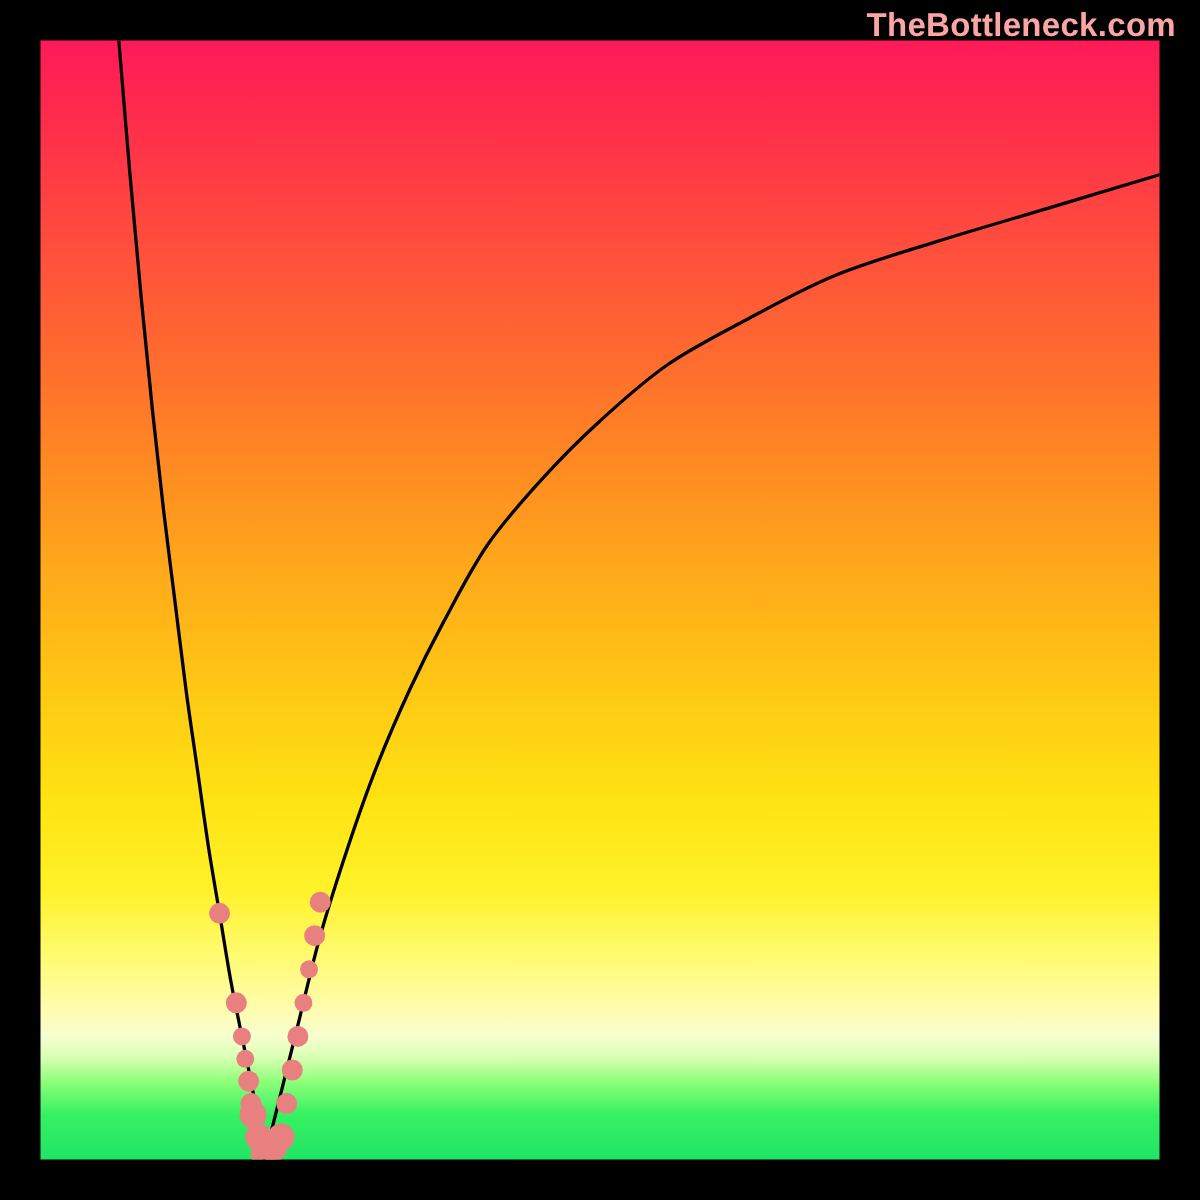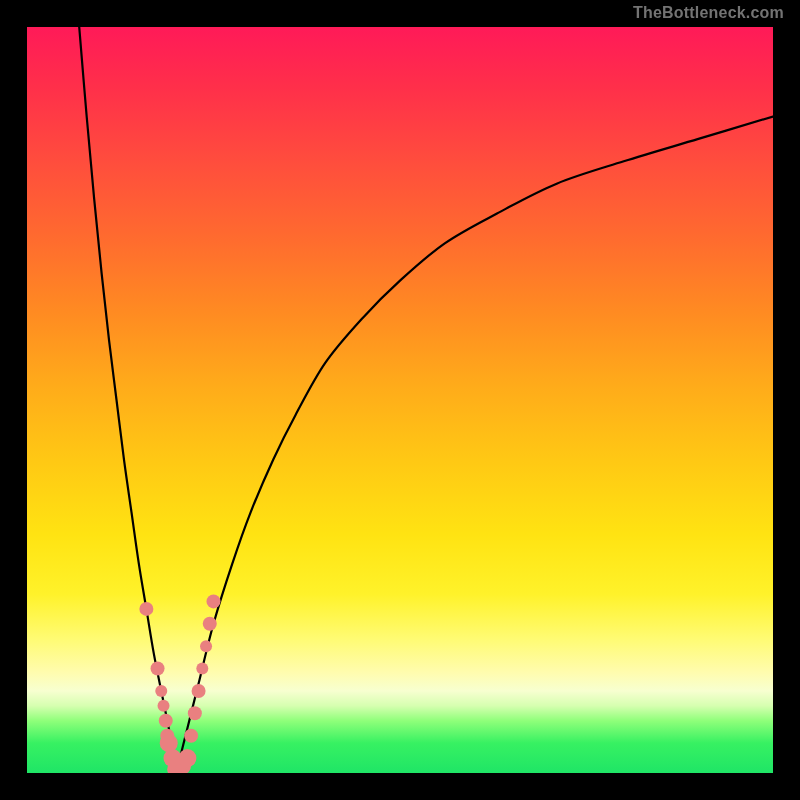--- a/index.html
+++ b/index.html
@@ -42,23 +42,23 @@
       #8fff7a 93%,
       #37f162 96%,
       #1fe566 100%
     );
   }
   .watermark {
     position: absolute;
     top: 4px;
     right: 16px;
     font-family: Arial, Helvetica, sans-serif;
-    font-size: 16px;
+    font-size: 22px;
     font-weight: 600;
-    color: #737373;
+    color: #fca5a5;
     letter-spacing: 0.2px;
     user-select: none;
   }
   svg.curve {
     position: absolute;
     left: 0;
     top: 0;
     width: 746px;
     height: 746px;
     display: block;

